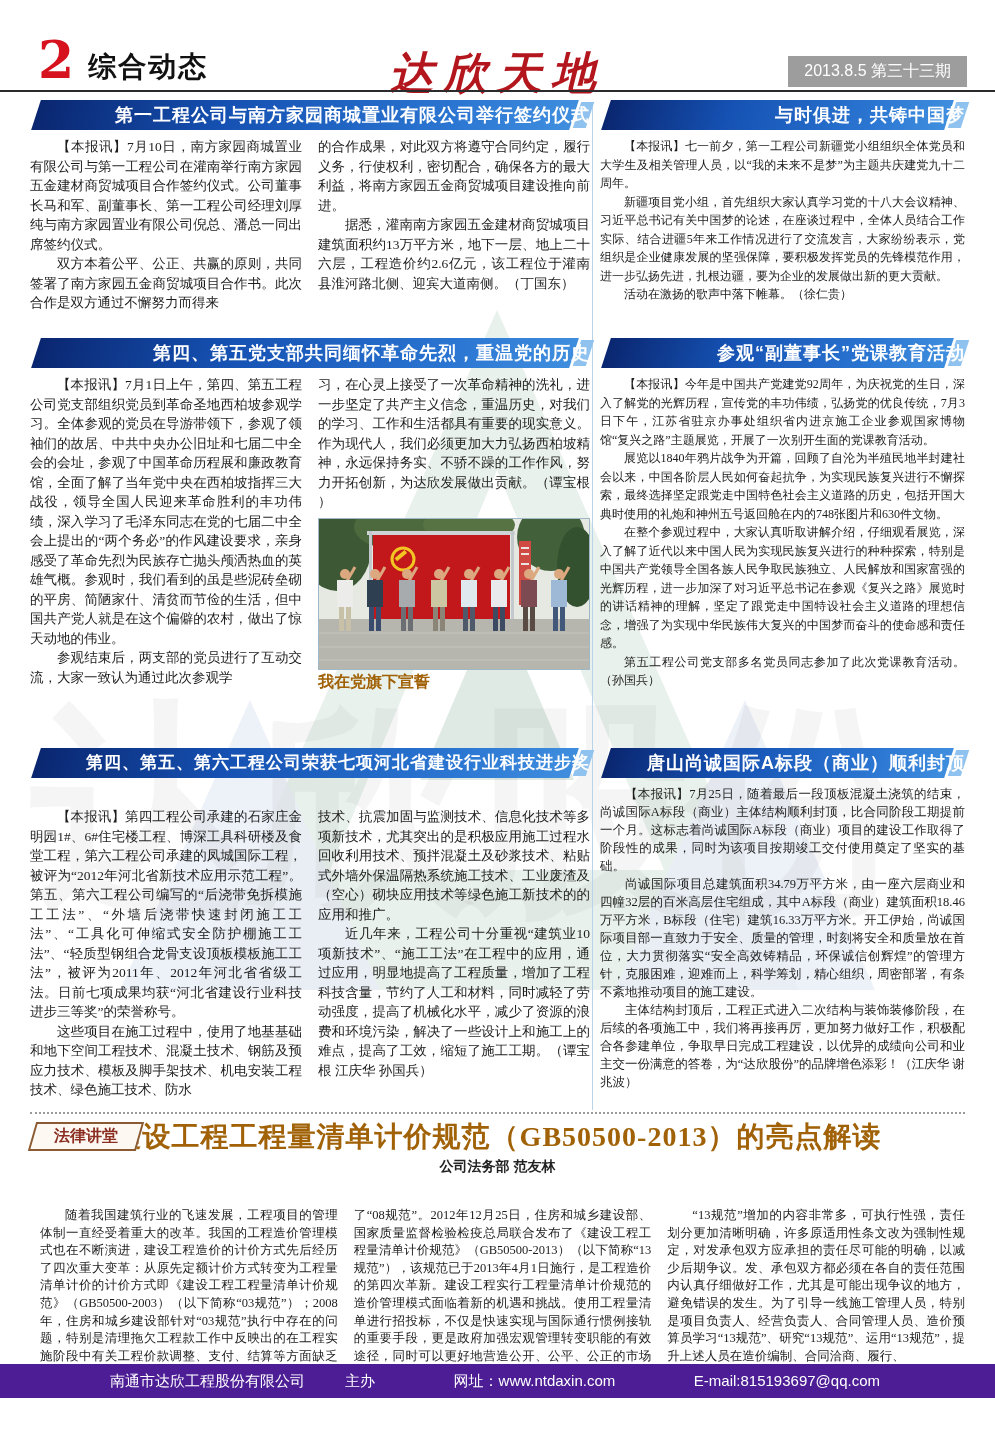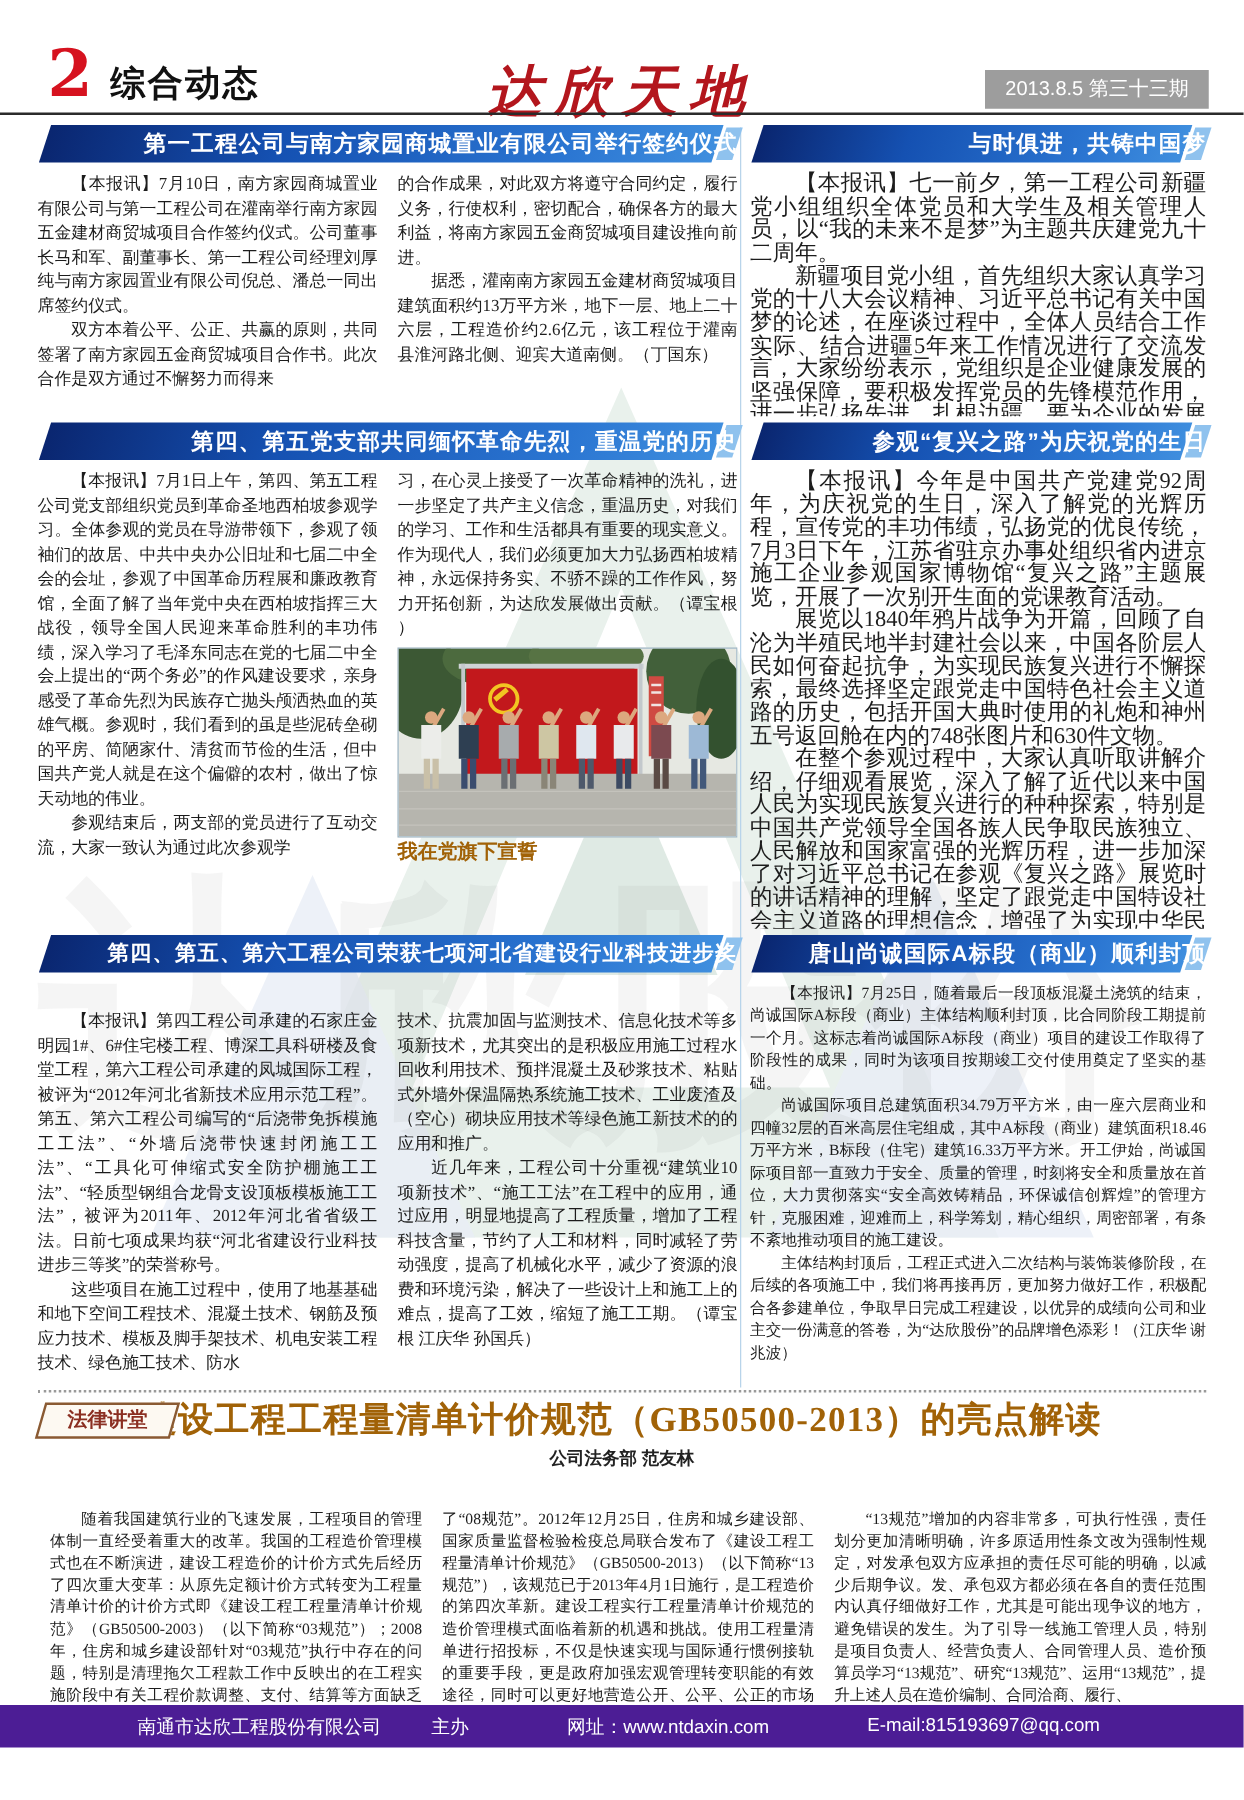--- a/index.html
+++ b/index.html
@@ -33,21 +33,21 @@
              font-family:"Liberation Sans",sans-serif;font-weight:bold;font-size:18px;line-height:30px;
              letter-spacing:1px;}
 
   
   .art{text-align:justify;overflow:hidden;}
   .art p{margin:0;text-indent:2em;}
   .art p.cont{text-indent:0;}
   .twocol{display:flex;gap:16px;}
   .twocol .c{flex:1;min-width:0;}
   .leftart{font-size:13.5px;line-height:19.5px;}
-  .rightart{font-size:18px;line-height:18.5px;}
+  .rightart{font-size:12px;line-height:18.5px;}
   .rightart.tight{font-size:12.5px;line-height:18px;}
 
   .photo-wrap{margin-top:6px;}
   .photo{display:block;width:270px;height:150px;border:1px solid #9fb8c8;background:#e6e8e2;}
   .caption{color:#a16207;font-family:"Liberation Sans",sans-serif;
            font-weight:bold;font-size:16px;line-height:24px;}
 
   
   .law-divider{left:30px;right:30px;top:1112px;border-top:2px dotted #9a9a9a;}
   .law-header{left:30px;right:30px;top:1120px;height:34px;}
@@ -202,21 +202,21 @@
           </g>
         </svg>
         <div class="caption">我在党旗下宣誓</div>
       </div>
     </div>
   </div>
 
   <div class="layer banner" style="left:600px;top:338px;width:365px;">
     <div class="bg"></div>
     <div class="accent"></div>
-    <span class="t">参观“复兴之路”为庆祝党的生日</span>
+    <span class="t">参观“副董事长”党课教育活动</span>
   </div>
   <div class="layer art rightart" style="left:600px;top:375px;width:365px;height:368px;">
     <p>【本报讯】今年是中国共产党建党92周年，为庆祝党的生日，深入了解党的光辉历程，宣传党的丰功伟绩，弘扬党的优良传统，7月3日下午，江苏省驻京办事处组织省内进京施工企业参观国家博物馆“复兴之路”主题展览，开展了一次别开生面的党课教育活动。</p>
     <p>展览以1840年鸦片战争为开篇，回顾了自沦为半殖民地半封建社会以来，中国各阶层人民如何奋起抗争，为实现民族复兴进行不懈探索，最终选择坚定跟党走中国特色社会主义道路的历史，包括开国大典时使用的礼炮和神州五号返回舱在内的748张图片和630件文物。</p>
     <p>在整个参观过程中，大家认真听取讲解介绍，仔细观看展览，深入了解了近代以来中国人民为实现民族复兴进行的种种探索，特别是中国共产党领导全国各族人民争取民族独立、人民解放和国家富强的光辉历程，进一步加深了对习近平总书记在参观《复兴之路》展览时的讲话精神的理解，坚定了跟党走中国特设社会主义道路的理想信念，增强了为实现中华民族伟大复兴的中国梦而奋斗的使命感和责任感。</p>
     <p>第五工程公司党支部多名党员同志参加了此次党课教育活动。（孙国兵）</p>
   </div>
 
   <div class="layer banner" style="left:30px;top:748px;width:560px;">
     <div class="bg"></div>

